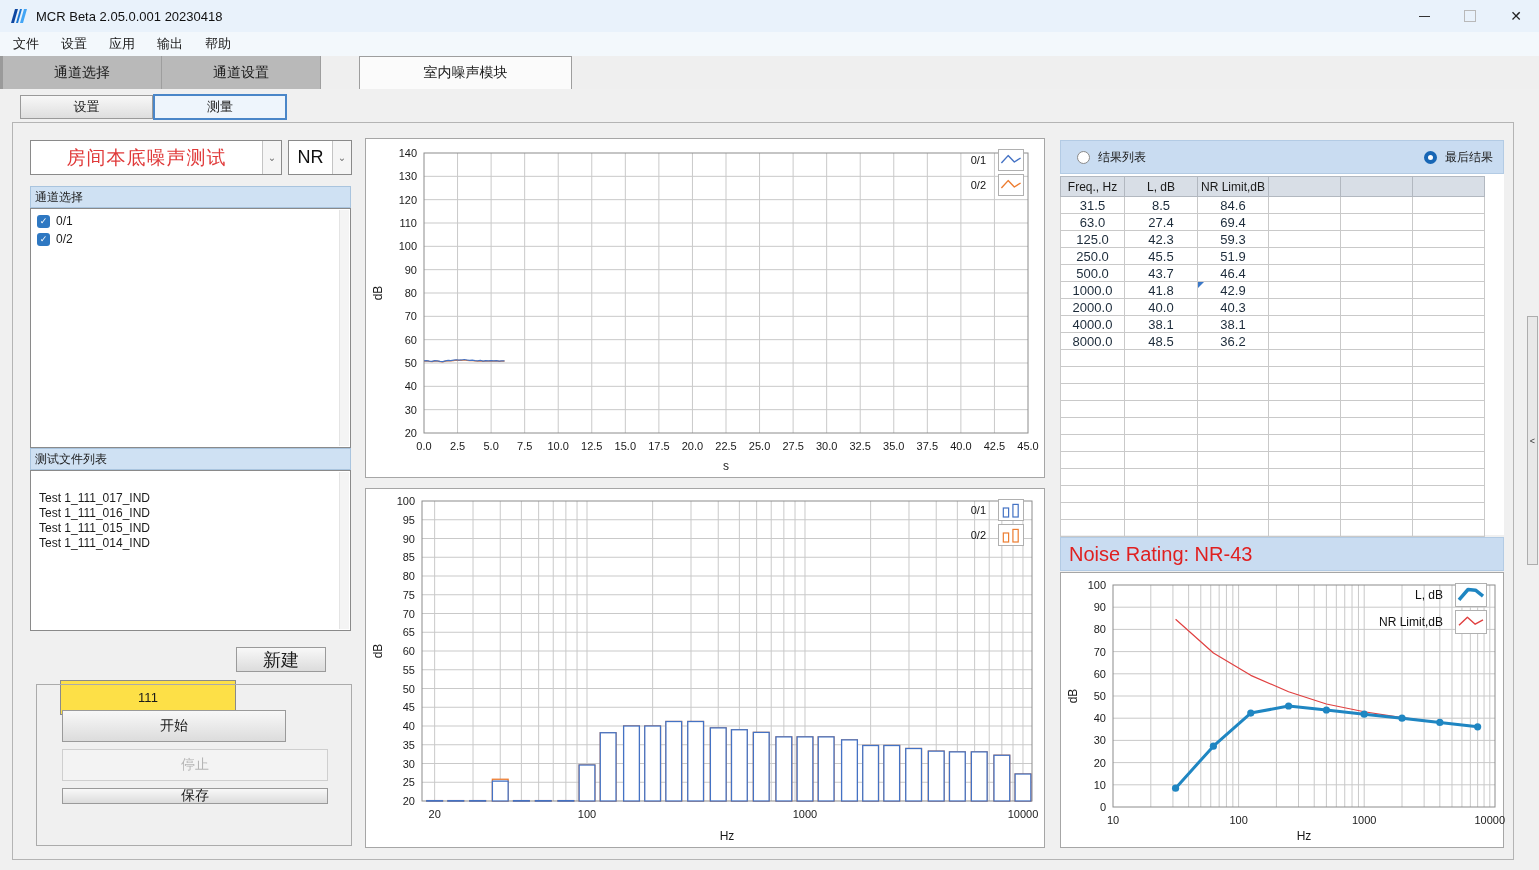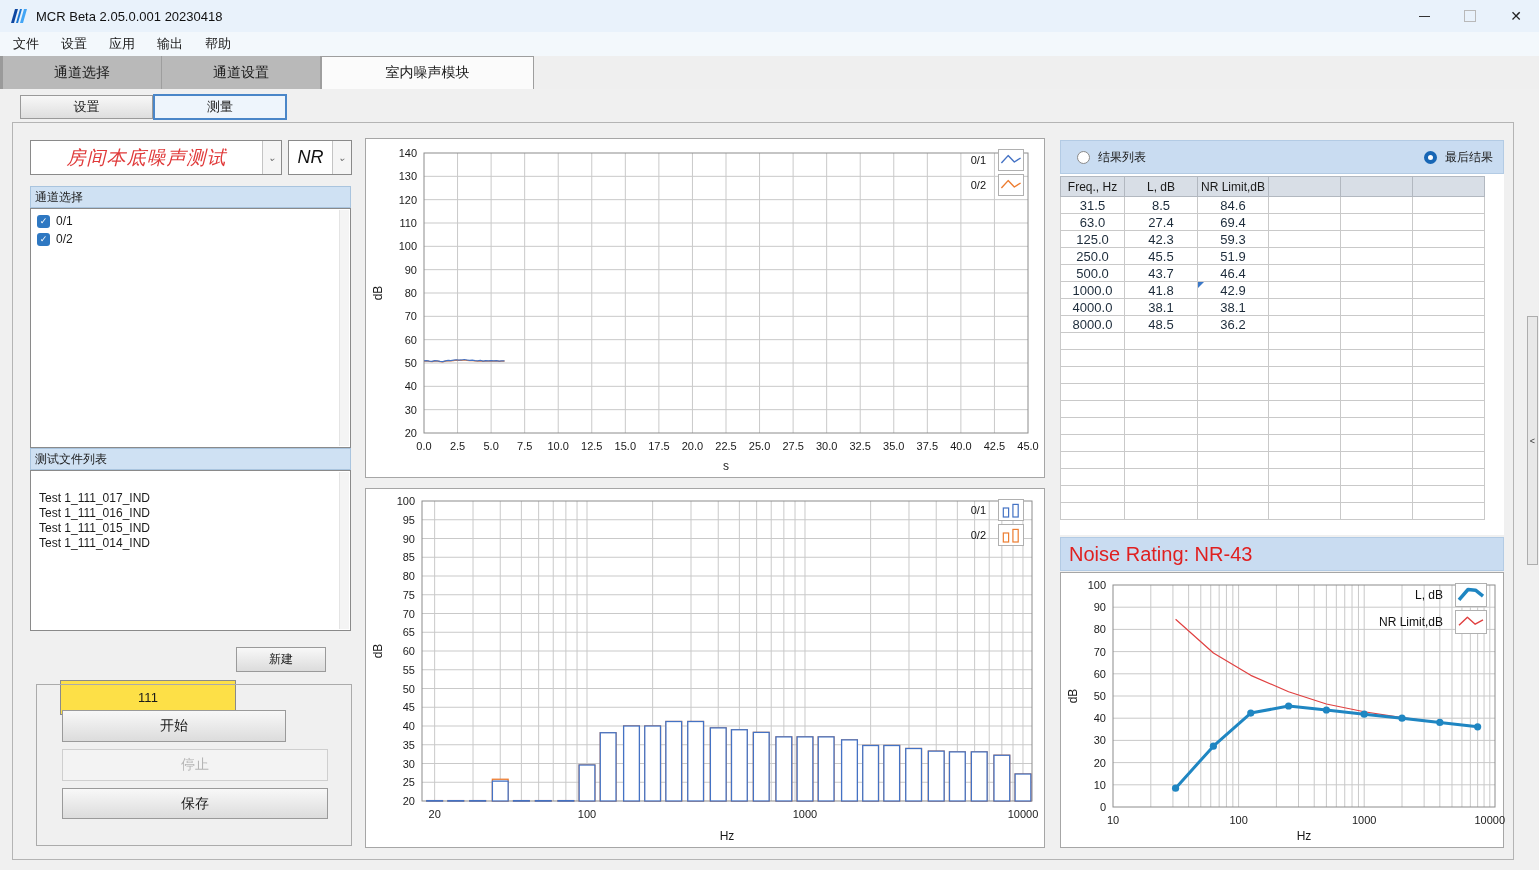--- a/index.html
+++ b/index.html
@@ -18,32 +18,32 @@
   .close-glyph{font-size:14px;color:#222;line-height:1;}
 
   
   .menubar{position:absolute;left:0;top:32px;width:1539px;height:24px;background:#f3f8fc;display:flex;align-items:center;padding-left:2px;}
   .menu-item{font-size:13px;padding:0 11px;line-height:24px;cursor:default;}
 
   
   .tabstrip{position:absolute;left:0;top:56px;width:1539px;height:33px;background:#efefef;display:flex;border-left:3px solid #9a9a9a;}
   .main-tab{height:33px;display:flex;align-items:center;justify-content:center;font-size:14px;
             background:#b9b9b9;border-right:1px solid #9e9e9e;box-sizing:border-box;cursor:pointer;}
-  .main-tab.active{background:#fbfbfb;border:1px solid #9e9e9e;border-bottom:none;}
+  .main-tab.active{background:#fbfbfb;border:1px solid #9e9e9e;border-bottom:none;margin-left:38px;}
 
   
   .subtab{position:absolute;box-sizing:border-box;display:flex;align-items:center;justify-content:center;
           font-size:13px;cursor:pointer;}
   .subtab.plain{left:20px;top:95px;width:133px;height:24px;background:linear-gradient(#f8f8f8,#dedede);border:1px solid #9a9a9a;}
   .subtab.active{left:153px;top:94px;width:134px;height:26px;background:#eef5fc;border:2px solid #4a86c8;}
 
   .outer-box{position:absolute;left:12px;top:122px;width:1502px;height:738px;border:1px solid #b4b4b4;box-sizing:border-box;}
 
   
-  .combo{position:absolute;box-sizing:border-box;background:#fff;border:1px solid #8a8a8a;display:flex;font-style:italic;}
+  .combo{position:absolute;box-sizing:border-box;background:#fff;border:1px solid #8a8a8a;display:flex;}
   .combo-test{left:30px;top:140px;width:252px;height:35px;}
   .combo-nr{left:288px;top:140px;width:64px;height:35px;}
   .combo-value{flex:1;display:flex;align-items:center;justify-content:center;overflow:hidden;white-space:nowrap;}
   .combo-test .combo-value{font-family:"DejaVu Serif",serif;font-size:19px;letter-spacing:1px;color:#e03a3a;}
   .combo-nr .combo-value{font-size:18px;color:#111;}
   .combo-arrow{width:18px;border-left:1px solid #c4c4c4;background:#f5f5f5;display:flex;align-items:center;justify-content:center;
                color:#707070;font-size:10px;cursor:pointer;}
 
   .section-header{position:absolute;box-sizing:border-box;background:#cfe1f3;border:1px solid #a9c4de;
                   font-size:12px;line-height:20px;padding-left:4px;}
@@ -55,27 +55,27 @@
   .fl-list{left:30px;top:470px;width:321px;height:161px;padding-top:20px;}
   .listbox::after{content:"";position:absolute;top:1px;right:1px;bottom:1px;width:9px;background:#f4f4f4;border-left:1px solid #e4e4e4;}
   .channel-row{display:flex;align-items:center;height:18px;padding-left:6px;gap:6px;}
   .checkbox{width:13px;height:13px;background:#2e78c2;border-radius:3px;color:#fff;font-size:9px;line-height:13px;text-align:center;cursor:pointer;}
   .channel-label,.file-item{font-size:12px;}
   .file-item{line-height:15px;padding-left:8px;cursor:default;}
 
   .name-input{position:absolute;left:60px;top:680px;width:176px;height:35px;box-sizing:border-box;background:#fde047;
               border:1px solid #8a8a8a;font-size:13px;display:flex;align-items:center;justify-content:center;}
   .btn{box-sizing:border-box;background:linear-gradient(#f8f8f8,#dcdcdc);border:1px solid #9a9a9a;
-       display:flex;align-items:center;justify-content:center;font-size:12px;cursor:pointer;}
+       display:flex;align-items:center;justify-content:center;font-size:18px;cursor:pointer;}
   .new-btn{position:absolute;left:236px;top:647px;width:90px;height:25px;}
   .group-box{position:absolute;left:36px;top:684px;width:316px;height:162px;border:1px solid #ababab;box-sizing:border-box;}
   .start-btn{position:absolute;left:62px;top:710px;width:224px;height:32px;font-size:14px;}
   .stop-btn{position:absolute;left:62px;top:749px;width:266px;height:32px;font-size:14px;
             background:#f3f3f3;color:#b5b5b5;border-color:#cfcfcf;cursor:default;}
-  .save-btn{position:absolute;left:62px;top:788px;width:266px;height:31px;font-size:14px;}
+  .save-btn{position:absolute;left:62px;top:788px;width:266px;height:16px;font-size:14px;}
 
   
   .chart-panel{position:absolute;background:#fff;border:1px solid #a6a6a6;box-sizing:border-box;}
   #chart1{left:365px;top:138px;width:680px;height:340px;}
   #chart2{left:365px;top:488px;width:680px;height:360px;}
   #chart3{left:1060px;top:572px;width:444px;height:276px;}
   .legend{position:absolute;display:flex;flex-direction:column;gap:3px;}
   #chart1 .legend,#chart2 .legend{top:10px;right:20px;}
   #chart3 .legend{top:10px;right:16px;}
   .legend-row{display:flex;align-items:center;justify-content:flex-end;gap:12px;}
@@ -496,20 +496,28 @@
           </tr>
           <tr>
             <td>1000.0</td>
             <td>41.8</td>
             <td>42.9<span class="sel-corner"></span></td>
             <td></td>
             <td></td>
             <td></td>
           </tr>
           <tr>
+            <td>2000.0</td>
+            <td>40.0</td>
+            <td>40.3</td>
+            <td></td>
+            <td></td>
+            <td></td>
+          </tr>
+          <tr>
             <td>4000.0</td>
             <td>38.1</td>
             <td>38.1</td>
             <td></td>
             <td></td>
             <td></td>
           </tr>
           <tr>
             <td>8000.0</td>
             <td>48.5</td>

